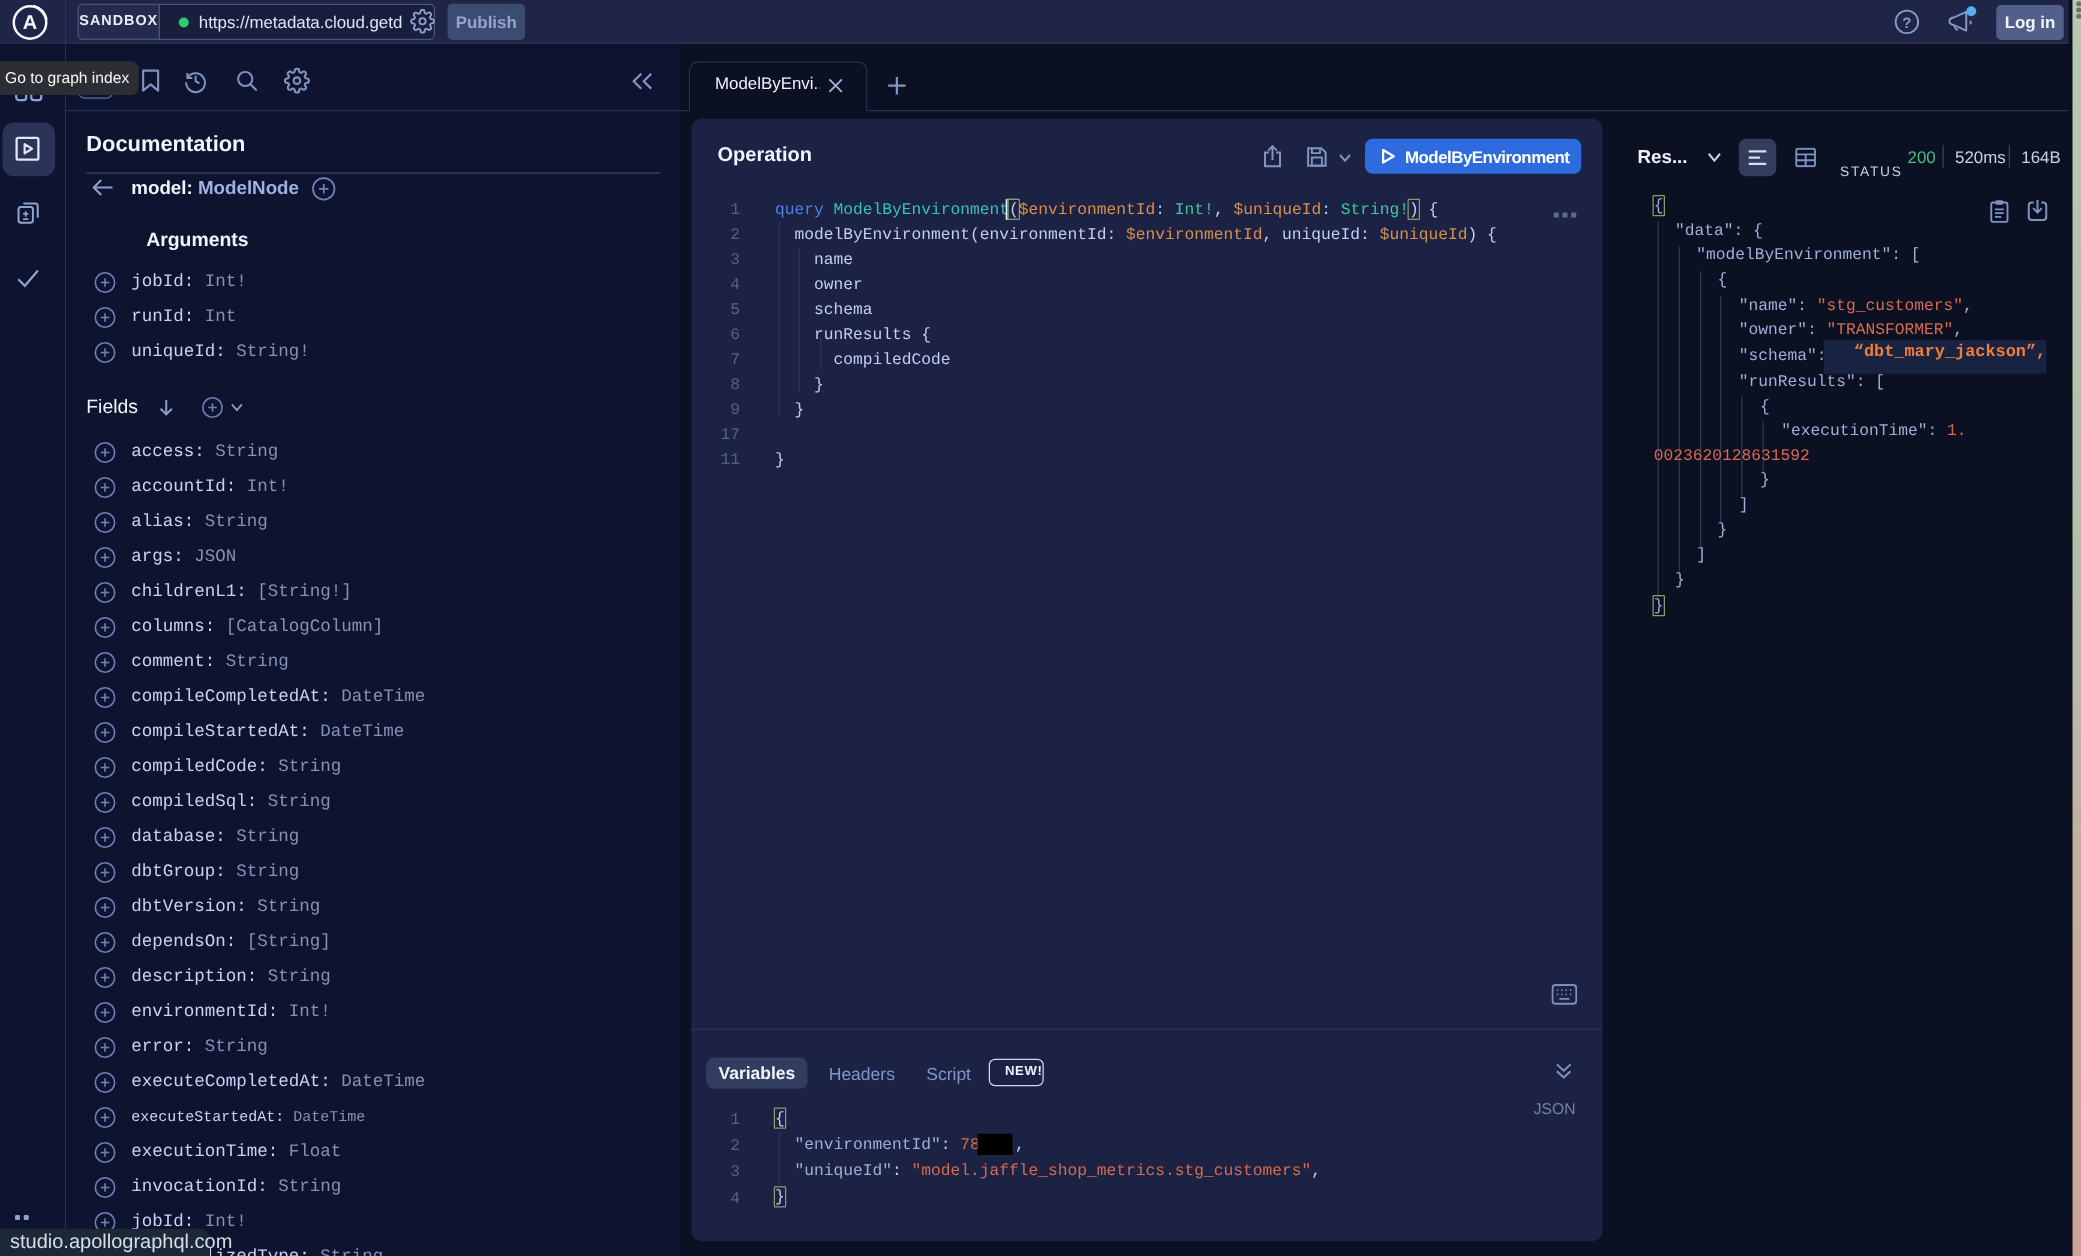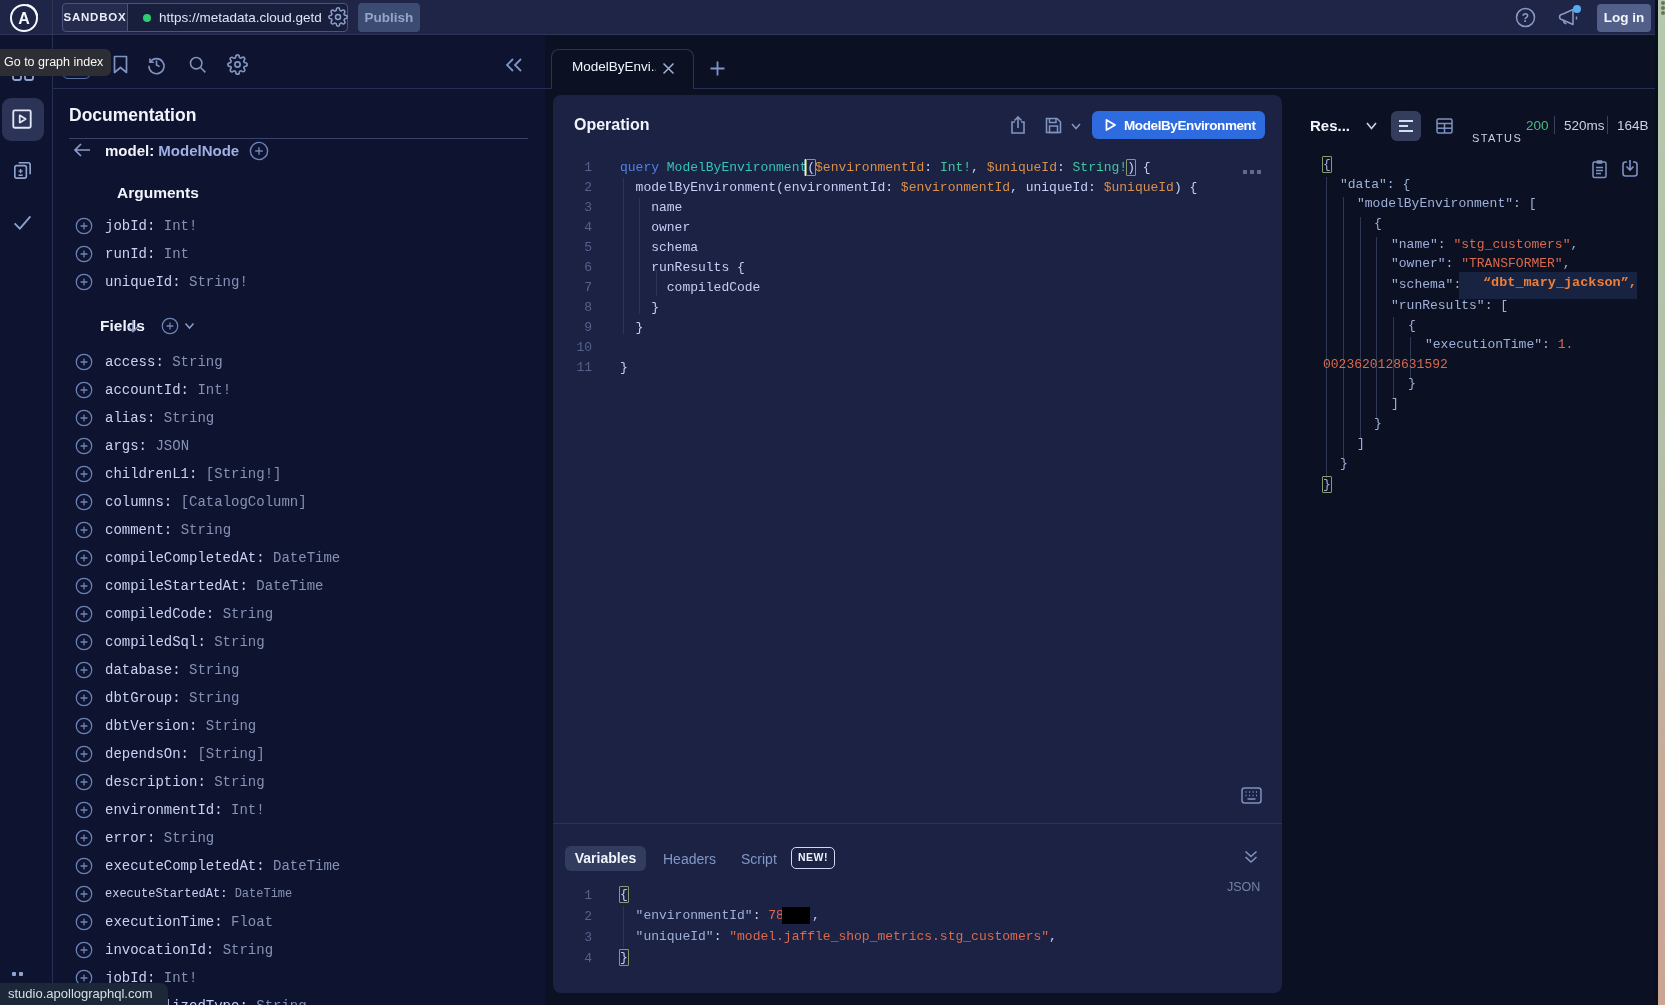--- a/index.html
+++ b/index.html
@@ -100,21 +100,21 @@
 <svg class="abs" style="left:75px;top:245px;" width="18" height="18" viewBox="0 0 20 20">
       <circle cx="10" cy="10" r="8.6" fill="none" stroke="#6d83b8" stroke-width="1.4"></circle>
       <path d="M10 6.2 L10 13.8 M6.2 10 L13.8 10" stroke="#6d83b8" stroke-width="1.4"></path>
     </svg>
     <div class="abs mono" style="left:105px;top:245px;font-size:14px;line-height:18px;color:#c9d2f4;">runId: <span style="color:#8591b5;">Int</span></div>
 <svg class="abs" style="left:75px;top:273px;" width="18" height="18" viewBox="0 0 20 20">
       <circle cx="10" cy="10" r="8.6" fill="none" stroke="#6d83b8" stroke-width="1.4"></circle>
       <path d="M10 6.2 L10 13.8 M6.2 10 L13.8 10" stroke="#6d83b8" stroke-width="1.4"></path>
     </svg>
     <div class="abs mono" style="left:105px;top:273px;font-size:14px;line-height:18px;color:#c9d2f4;">uniqueId: <span style="color:#8591b5;">String!</span></div>
-<div class="abs" style="left:69px;top:317px;font-size:15.5px;font-weight:bold;color:#f1f4fc;margin-left:31px;">Fields</div>
+<div class="abs" style="left:69px;top:317px;font-size:15.5px;font-weight:normal;color:#f1f4fc;">Fields</div>
 <svg class="abs" style="left:125px;top:318px;" width="16" height="16" viewBox="0 0 16 16">
 <path d="M8 2 L8 13 M3.5 9 L8 13.5 L12.5 9" fill="none" stroke="#8b9cc8" stroke-width="1.6"></path>
 </svg>
 <svg class="abs" style="left:161px;top:317px;" width="18" height="18" viewBox="0 0 20 20">
       <circle cx="10" cy="10" r="8.6" fill="none" stroke="#6d83b8" stroke-width="1.4"></circle>
       <path d="M10 6.2 L10 13.8 M6.2 10 L13.8 10" stroke="#6d83b8" stroke-width="1.4"></path>
     </svg>
 <svg class="abs" style="left:184px;top:322px;" width="11" height="8" viewBox="0 0 11 8">
 <path d="M1.5 1.5 L5.5 6 L9.5 1.5" fill="none" stroke="#8b9cc8" stroke-width="1.5"></path>
 </svg>
@@ -269,21 +269,21 @@
 <div class="abs" style="left:1124px;top:118px;font-size:13.5px;letter-spacing:-0.4px;font-weight:bold;color:#fff;">ModelByEnvironment</div>
 <div class="abs mono" style="left:560px;top:158px;width:32px;text-align:right;font-size:13px;line-height:20px;color:#566189;">1</div>
 <div class="abs mono" style="left:560px;top:178px;width:32px;text-align:right;font-size:13px;line-height:20px;color:#566189;">2</div>
 <div class="abs mono" style="left:560px;top:198px;width:32px;text-align:right;font-size:13px;line-height:20px;color:#566189;">3</div>
 <div class="abs mono" style="left:560px;top:218px;width:32px;text-align:right;font-size:13px;line-height:20px;color:#566189;">4</div>
 <div class="abs mono" style="left:560px;top:238px;width:32px;text-align:right;font-size:13px;line-height:20px;color:#566189;">5</div>
 <div class="abs mono" style="left:560px;top:258px;width:32px;text-align:right;font-size:13px;line-height:20px;color:#566189;">6</div>
 <div class="abs mono" style="left:560px;top:278px;width:32px;text-align:right;font-size:13px;line-height:20px;color:#566189;">7</div>
 <div class="abs mono" style="left:560px;top:298px;width:32px;text-align:right;font-size:13px;line-height:20px;color:#566189;">8</div>
 <div class="abs mono" style="left:560px;top:318px;width:32px;text-align:right;font-size:13px;line-height:20px;color:#566189;">9</div>
-<div class="abs mono" style="left:560px;top:338px;width:32px;text-align:right;font-size:13px;line-height:20px;color:#566189;">10</div>
+<div class="abs mono" style="left:560px;top:338px;width:32px;text-align:right;font-size:13px;line-height:20px;color:#566189;">17</div>
 <div class="abs mono" style="left:560px;top:358px;width:32px;text-align:right;font-size:13px;line-height:20px;color:#566189;">11</div>
 <div class="abs" style="left:623px;top:178px;width:1px;height:156px;background:#2c3553;"></div>
 <div class="abs" style="left:639px;top:198px;width:1px;height:116px;background:#2c3553;"></div>
 <div class="abs" style="left:656px;top:270px;width:1px;height:26px;background:#2c3553;"></div>
 <div class="abs mono" style="left:620px;top:158px;font-size:13px;line-height:20px;"><span style="color:#5181e8;">query </span><span style="color:#35c3b4;">ModelByEnvironment</span><span style="color:#c4cdf3;"></span><span style="color:#c4cdf3;border:1px solid #8a9a6d;border-radius:1px;margin:0 -1px;box-shadow:-1.5px 0 0 #e8ecfa;">(</span><span style="color:#d9904c;">$environmentId</span><span style="color:#c4cdf3;">: </span><span style="color:#3fc89e;">Int!</span><span style="color:#c4cdf3;">, </span><span style="color:#d9904c;">$uniqueId</span><span style="color:#c4cdf3;">: </span><span style="color:#3fc89e;">String!</span><span style="color:#c4cdf3;border:1px solid #8a9a6d;border-radius:1px;margin:0 -1px;">)</span><span style="color:#c4cdf3;"> {</span></div>
 <div class="abs mono" style="left:620px;top:178px;font-size:13px;line-height:20px;"><span style="color:#c4cdf3;">  modelByEnvironment(environmentId: </span><span style="color:#d9904c;">$environmentId</span><span style="color:#c4cdf3;">, uniqueId: </span><span style="color:#d9904c;">$uniqueId</span><span style="color:#c4cdf3;">) {</span></div>
 <div class="abs mono" style="left:620px;top:198px;font-size:13px;line-height:20px;"><span style="color:#c4cdf3;">    name</span></div>
 <div class="abs mono" style="left:620px;top:218px;font-size:13px;line-height:20px;"><span style="color:#c4cdf3;">    owner</span></div>
 <div class="abs mono" style="left:620px;top:238px;font-size:13px;line-height:20px;"><span style="color:#c4cdf3;">    schema</span></div>
 <div class="abs mono" style="left:620px;top:258px;font-size:13px;line-height:20px;"><span style="color:#c4cdf3;">    runResults {</span></div>
@@ -297,21 +297,21 @@
       <div style="position:absolute;left:14px;width:3.5px;height:3.5px;border-radius:50%%;background:#5f6a8e;"></div>
     </div>
 <svg class="abs" style="left:1241px;top:787px;" width="21" height="17" viewBox="0 0 21 17">
 <rect x="1" y="1" width="19" height="15" rx="2.5" fill="none" stroke="#7d90bf" stroke-width="1.5"></rect>
 <path d="M4.5 5 L5.5 5 M8 5 L9 5 M11.5 5 L12.5 5 M15 5 L16 5 M4.5 8.5 L5.5 8.5 M8 8.5 L9 8.5 M11.5 8.5 L12.5 8.5 M15 8.5 L16 8.5 M6.5 12 L14.5 12" stroke="#7d90bf" stroke-width="1.4"></path>
 </svg>
 <div class="abs" style="left:553px;top:823px;width:729px;height:1px;background:#2b3458;"></div>
 <div class="abs" style="left:565px;top:846px;width:81px;height:25px;background:#313c5e;border-radius:6px;color:#f1f4fc;font-size:14px;font-weight:bold;line-height:25px;text-align:center;">Variables</div>
 <div class="abs" style="left:663px;top:851px;font-size:14px;color:#8097c8;">Headers</div>
 <div class="abs" style="left:741px;top:851px;font-size:14px;color:#8097c8;">Script</div>
-<div class="abs" style="left:791px;top:847px;width:44px;height:22px;border:1.2px solid #cdd9f0;border-radius:5px;color:#edf2fc;font-size:10.5px;font-weight:bold;line-height:19px;text-align:center;letter-spacing:0.5px;">NEW!</div>
+<div class="abs" style="left:791px;top:847px;width:44px;height:22px;border:1.2px solid #cdd9f0;border-radius:5px;color:#edf2fc;font-size:10.5px;font-weight:bold;line-height:19px;text-align:right;letter-spacing:0.5px;">NEW!</div>
 <svg class="abs" style="left:1243px;top:849px;" width="16" height="16" viewBox="0 0 16 16">
 <path d="M2.5 2.5 L8 7.5 L13.5 2.5 M2.5 8 L8 13 L13.5 8" fill="none" stroke="#8094c0" stroke-width="1.6"></path>
 </svg>
 <div class="abs" style="left:1227px;top:880px;font-size:12.5px;color:#76829f;">JSON</div>
 <div class="abs mono" style="left:560px;top:885px;width:32px;text-align:right;font-size:13px;line-height:21px;color:#566189;">1</div>
 <div class="abs mono" style="left:560px;top:906px;width:32px;text-align:right;font-size:13px;line-height:21px;color:#566189;">2</div>
 <div class="abs mono" style="left:560px;top:927px;width:32px;text-align:right;font-size:13px;line-height:21px;color:#566189;">3</div>
 <div class="abs mono" style="left:560px;top:948px;width:32px;text-align:right;font-size:13px;line-height:21px;color:#566189;">4</div>
 <div class="abs" style="left:623px;top:906px;width:1px;height:42px;background:#2c3553;"></div>
 <div class="abs mono" style="left:620px;top:884px;font-size:13px;line-height:21px;"><span style="color:#c4cdf3;border:1px solid #8a9a6d;border-radius:1px;margin:0 -1px;">{</span></div>
@@ -371,13 +371,13 @@
 <div class="abs mono" style="left:1340px;top:454px;font-size:13px;line-height:20px;"><span style="color:#9fb0d8;">}</span></div>
 <div class="abs mono" style="left:1323px;top:475px;font-size:13px;line-height:20px;"><span style="color:#9fb0d8;border:1px solid #8a9a6d;border-radius:1px;margin:0 -1px;">}</span></div>
 <div class="abs" style="left:1459px;top:272px;width:178px;height:27px;background:#182342;"></div>
 <div class="abs mono" style="left:1391px;top:275px;font-size:13px;line-height:20px;"><span style="color:#9fb0d8;">"schema"</span><span style="color:#9fb0d8;">: </span></div>
 <div class="abs mono" style="left:1483px;top:275px;font-size:13.5px;font-weight:bold;color:#ef7e38;">“dbt_mary_jackson”,</div>
 <div class="abs" style="left:1655px;top:0;width:3px;height:1005px;background:#0a0f20;"></div>
 <div class="abs" style="left:1658px;top:0;width:7px;height:1005px;background:linear-gradient(180deg,#b4c9ae 0%,#b3bfa8 45%,#c4ac9b 75%,#cba493 100%);"></div>
 <div class="abs" style="left:1661px;top:1px;width:4px;height:3.5px;border-radius:2px;background:#68755c;"></div>
 <div class="abs" style="left:1661px;top:6px;width:4px;height:3.5px;border-radius:2px;background:#68755c;"></div>
 <div class="abs" style="left:1661px;top:11px;width:4px;height:3.5px;border-radius:2px;background:#68755c;"></div>
-<div class="abs" style="left:0;top:983px;width:168px;height:22px;background:#1c2838;border-radius:0 8px 0 0;color:#d8dee8;font-size:13px;line-height:22px;padding-left:8px;">studio.apollographql.com</div>
+<div class="abs" style="left:0;top:983px;width:168px;height:22px;background:#1c2838;border-radius:0 8px 0 0;color:#d8dee8;font-size:16px;line-height:22px;padding-left:8px;">studio.apollographql.com</div>
 </div>
 </body></html>

